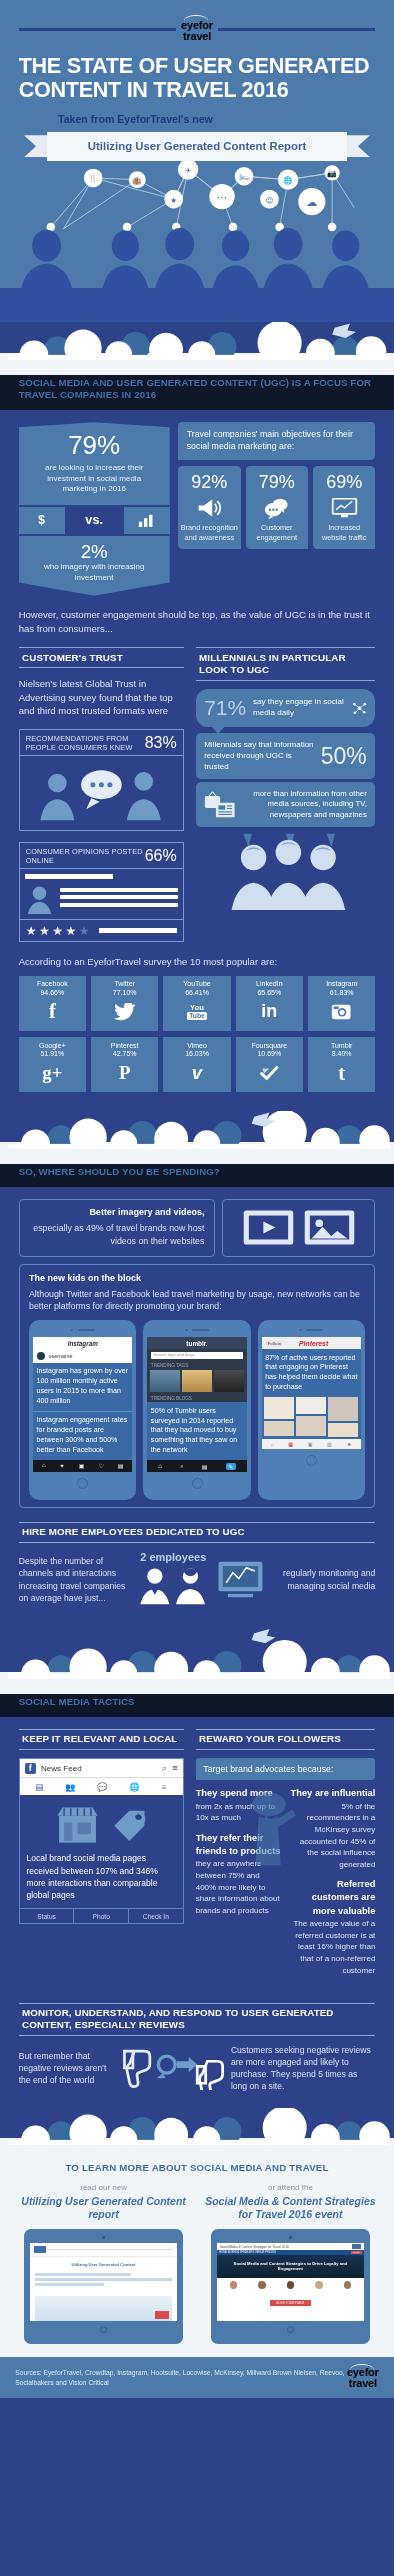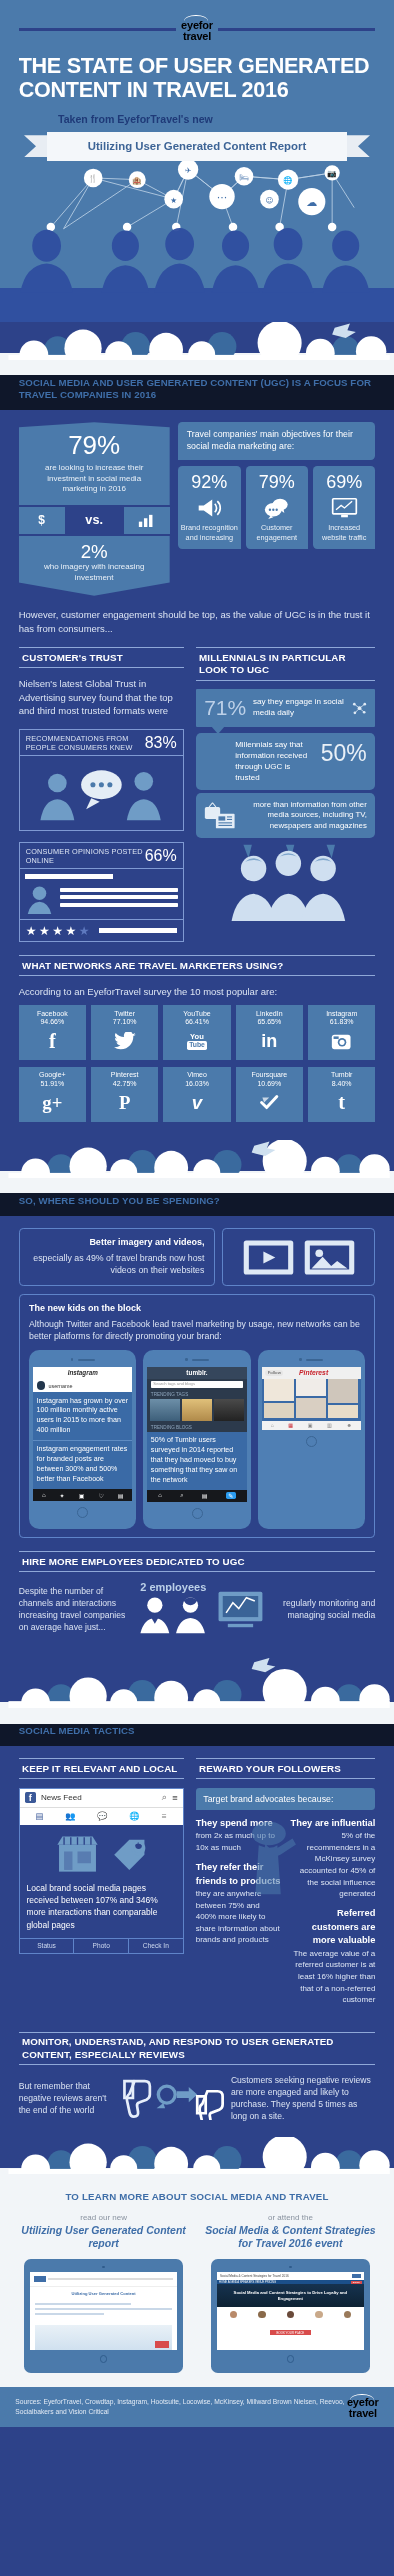--- a/index.html
+++ b/index.html
@@ -140,33 +140,33 @@
   .trust-card .hdr .lbl { color: #dce4f3; font-size: 7.3px; line-height: 1.25; font-weight: normal; letter-spacing:0.2px;}
   .trust-card .hdr .pct { color: #ffffff; font-size: 16px; font-weight: 300; }
   .trust-card .body { padding: 5.1px; }
 
   .review-rows .bar { background: #ffffff; height: 4.2px; margin-bottom: 3.4px; border-radius: 0.8px; }
   .stars { display: flex; align-items: center; gap: 2.5px; padding: 4.2px 6px; border-top: 1.1px solid #7f9ad3;}
   .star { color: #ffffff; font-size: 12px; line-height: 1; }
   .star.dim { color: #5e79bf; }
 
   .mbubble {
-    background: #4b7aab; color: #fff; border-radius: 1px;
+    background: #4b7aab; color: #fff; border-radius: 12px;
     padding: 6.8px 8.5px; margin-bottom: 6.8px; position: relative;
   }
   .mbubble .row { display: flex; align-items: center; gap: 6.8px; }
   .mbubble .pct71 { font-size: 21px; font-weight: 300; color: #bcd0e8; }
   .mbubble .tx { font-size: 8.1px; line-height: 1.35; }
   .mbubble.tail::after {
     content: ""; position: absolute; left: 15.3px; bottom: -7.6px;
     border-left: 7.6px solid transparent; border-right: 7.6px solid transparent;
     border-top: 8.5px solid #4b7aab;
   }
   .mbubble2 { background: #4b7aab; border-radius: 5.1px; padding: 6.8px 8.5px; color:#fff; }
-  .mbubble2 .row { display: flex; justify-content: space-between; gap: 5.1px; margin-left: 31px;}
+  .mbubble2 .row { display: flex; align-items: center; justify-content: space-between; gap: 5.1px;}
   .mbubble2 .tx { font-size: 8px; line-height: 1.35; }
   .mbubble2 .pct50 { font-size: 23px; font-weight: 300; color: #e9f0f7; }
   .mbubble3 {
     background: #4b7aab; border-radius: 5.1px; padding: 6.8px 8.5px; color:#fff;
     margin-top: 2.5px; display: flex; gap: 6.8px; align-items: center; position: relative;
   }
   .mbubble3 .tx { font-size: 7.8px; line-height: 1.35; text-align: right; flex: 1;}
 
   
   .net-grid { display: flex; gap: 5.1px; margin-top: 6.8px; }
@@ -407,21 +407,21 @@
             <div class="n">92%</div>
             <div class="ic">
               <svg width="25.4" height="22" viewBox="0 0 30 26">
                   <g fill="#fff">
                     <path d="M2 10 h6 l10-7 v20 l-10-7 H2 z"></path>
                     <path d="M21 8 a7 7 0 0 1 0 10" stroke="#fff" stroke-width="2" fill="none"></path>
                     <path d="M24 5 a11 11 0 0 1 0 16" stroke="#fff" stroke-width="2" fill="none"></path>
                   </g>
                 </svg>
             </div>
-            <div class="t">Brand recognition and increasing</div>
+            <div class="t">Brand recognition and awareness</div>
           </div>
           <div class="obj">
             <div class="n">79%</div>
             <div class="ic">
               <svg width="25.4" height="22" viewBox="0 0 30 26">
                   <g fill="#fff">
                     <ellipse cx="19" cy="9" rx="9" ry="7"></ellipse>
                     <path d="M19 15 l5 4 l-1 -5 z"></path>
                     <ellipse cx="11" cy="15" rx="10" ry="8"></ellipse>
                     <path d="M8 22 l-3 4 l6 -2 z"></path>
@@ -587,23 +587,20 @@
               <path d="M52 22 q10-8 20 0 q-10 -4 -20 0z"></path>
               <path d="M93 16 q10-8 20 0 q-10 -4 -20 0z"></path>
               <path d="M134 22 q10-8 20 0 q-10 -4 -20 0z"></path>
             </g>
         </svg>
       </div>
     </div>
   </div>
 
   <div class="sec" style="padding-top:13.6px;">
-    <div class="sec-head">
-      <h2>WHAT NETWORKS ARE TRAVEL MARKETERS USING?</h2>
-    </div>
     <div class="para">According to an EyeforTravel survey the 10 most popular are:</div>
 
     <div class="net-grid">
       <div class="net">
         <div class="nm">Facebook</div>
         <div class="pc">94.66%</div>
         <div class="gl">
             <span style="font-size:20.4px;font-weight:bold;font-family:'Liberation Serif',serif;">f</span>
           </div>
       </div>
@@ -804,20 +801,21 @@
           <div class="notch">
               <i class="dot"></i>
               <i class="sp"></i>
             </div>
           <div class="screen">
             <div class="bar-pn" style="display:flex;align-items:center;justify-content:space-between;">
               <span style="background:#e6e6e6;color:#777;font-size:4.2px;padding:0.8px 2.5px;border-radius:5.1px;font-style:normal;">Follow</span>
               <span>Pinterest</span>
               <span style="width:13.6px;"></span>
             </div>
+            <div class="txt">87% of active users reported that engaging on Pinterest has helped them decide what to purchase</div>
             <div style="display:flex;gap:1.7px;padding:0 2.5px 2.5px 2.5px;">
               <div style="flex:1;display:flex;flex-direction:column;gap:1.7px;">
                 <div style="height:22px;background:#efe7da;"></div>
                 <div style="height:15.3px;background:#ded3c0;"></div>
               </div>
               <div style="flex:1;display:flex;flex-direction:column;gap:1.7px;">
                 <div style="height:17px;background:#f0ece8;"></div>
                 <div style="height:20.4px;background:#d9cfc2;"></div>
               </div>
               <div style="flex:1;display:flex;flex-direction:column;gap:1.7px;">

